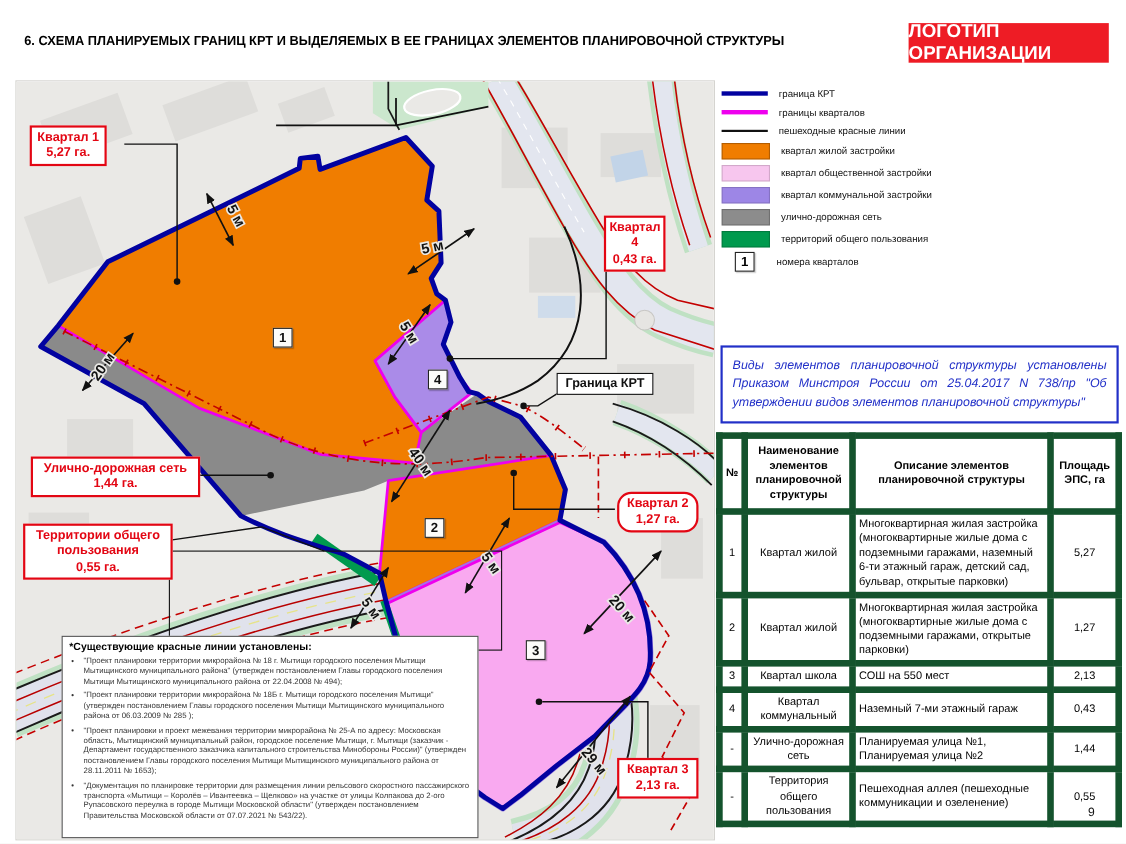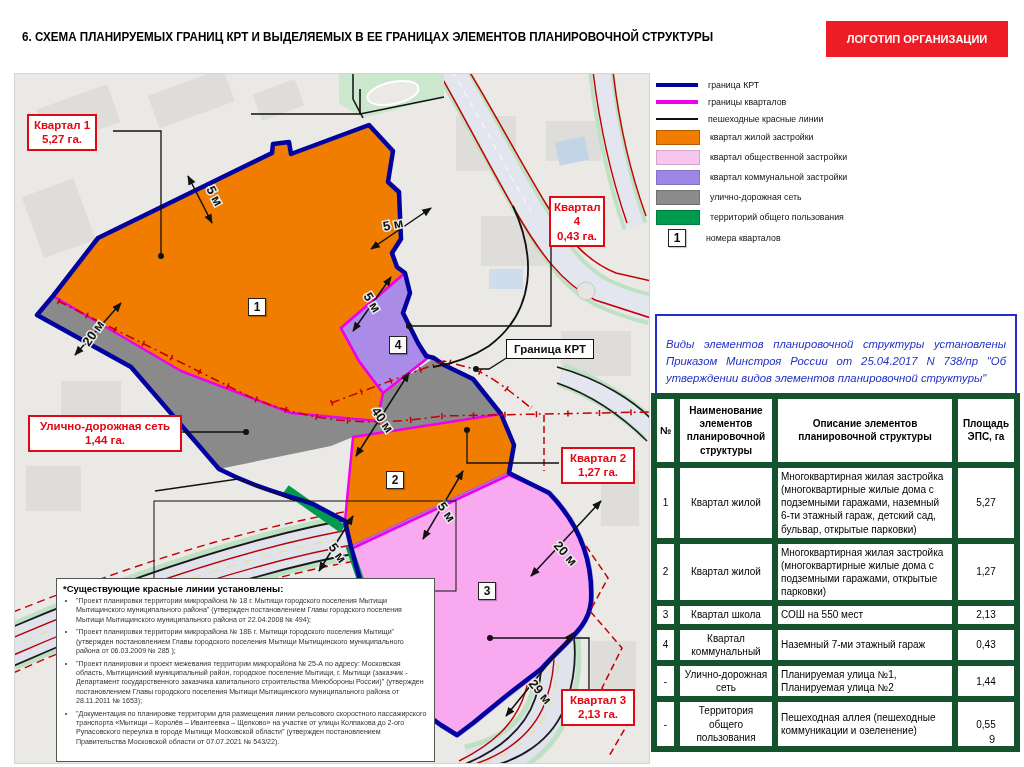--- a/index.html
+++ b/index.html
@@ -2,21 +2,21 @@
 <html><head>
 <meta charset="utf-8">
 <style>
   html,body{margin:0;padding:0;}
   body{width:1024px;height:767px;position:relative;background:#fff;overflow:hidden;
        font-family:"Liberation Sans",sans-serif;color:#000;}
   
   .page-title{position:absolute;left:22px;top:30px;width:740px;font-size:12px;font-weight:bold;
        transform:scaleX(.97);transform-origin:left;white-space:nowrap;}
   .logo-box{position:absolute;left:826px;top:21px;width:182px;height:36px;background:#EE1C25;
-       color:#fff;font-size:11px;font-weight:bold;display:flex;align-items:center;justify-content:center;}
+       color:#fff;font-size:17px;font-weight:bold;display:flex;align-items:center;justify-content:center;}
   
   .map-wrap{position:absolute;left:14px;top:73px;width:634px;height:689px;border:1px solid #D5D4D0;box-sizing:content-box;}
   .map-wrap svg{position:absolute;left:0;top:0;}
   .map-label{position:absolute;background:#fff;border:2px solid #E30613;color:#E30613;font-weight:bold;
        font-size:11.5px;line-height:1.25;text-align:center;padding:2px 3px;box-sizing:border-box;z-index:5;}
   .map-label.black{border:1.5px solid #111;color:#111;}
   .badge{position:absolute;width:16px;height:16px;background:#FCFCFA;border:1.5px solid #222;
        font-size:12px;font-weight:bold;display:flex;align-items:center;justify-content:center;
        box-shadow:1px 1px 1px rgba(0,0,0,.25);z-index:4;color:#111;}
   
@@ -39,21 +39,21 @@
   .s-black{height:2px;background:#111;}
   .s-orange{height:13px;background:#F07D00;border:1px solid rgba(0,0,0,.25);}
   .s-pink{height:13px;background:#F7C6EE;border:1px solid rgba(0,0,0,.15);}
   .s-purple{height:13px;background:#9D86E6;border:1px solid rgba(0,0,0,.15);}
   .s-gray{height:13px;background:#8C8C8C;border:1px solid rgba(0,0,0,.2);}
   .s-green{height:13px;background:#009A4E;border:1px solid rgba(0,0,0,.2);}
   .s-badge{width:16px;height:16px;margin-left:16px;margin-right:20px;background:#fff;border:1.2px solid #222;
        font-size:12px;font-weight:bold;display:flex;align-items:center;justify-content:center;box-shadow:1px 1px 1px rgba(0,0,0,.2);}
   
   .note-box{position:absolute;left:655px;top:314px;width:362px;box-sizing:border-box;border:2px solid #2230C8;
-       padding:20px 9px;font-size:11.3px;font-style:italic;color:#2230C8;line-height:1.5;text-align:justify;}
+       padding:8px 9px;font-size:11.3px;font-style:italic;color:#2230C8;line-height:1.5;text-align:justify;}
   
   .eps-table{position:absolute;left:651px;top:393px;border-collapse:collapse;table-layout:fixed;background:#fff;}
   .eps-table th,.eps-table td{border:6px solid #14532d;font-size:10px;line-height:1.32;padding:2px 3px;
        text-align:center;vertical-align:middle;}
   .eps-table th{font-weight:bold;padding:5px 2px;}
   .eps-table td.desc{text-align:left;}
   .col-num{width:23px;} .col-name{width:98px;} .col-desc{width:180px;} .col-area{width:62px;}
   .page-num{position:absolute;left:989px;top:733px;font-size:11px;color:#111;}
 </style>
 </head>
@@ -211,21 +211,25 @@
     <div>Квартал 4</div>
     <div>0,43 га.</div>
   </div>
   <div class="map-label black" style="left:491px;top:265px;width:88px;">
     <div>Граница КРТ</div>
   </div>
   <div class="map-label" style="left:13px;top:341px;width:154px;">
     <div>Улично-дорожная сеть</div>
     <div>1,44 га.</div>
   </div>
-  <div class="map-label" style="left:546px;top:373px;width:74px;">
+  <div class="map-label" style="left:6px;top:402px;width:136px;">
+    <div>Территории общего пользования</div>
+    <div>0,55 га.</div>
+  </div>
+  <div class="map-label" style="left:546px;top:373px;width:74px;border-radius:13px;">
     <div>Квартал 2</div>
     <div>1,27 га.</div>
   </div>
   <div class="map-label" style="left:546px;top:615px;width:74px;">
     <div>Квартал 3</div>
     <div>2,13 га.</div>
   </div>
 
   <div class="badge" style="left:233px;top:224px;">1</div>
   <div class="badge" style="left:371px;top:397px;">2</div>

